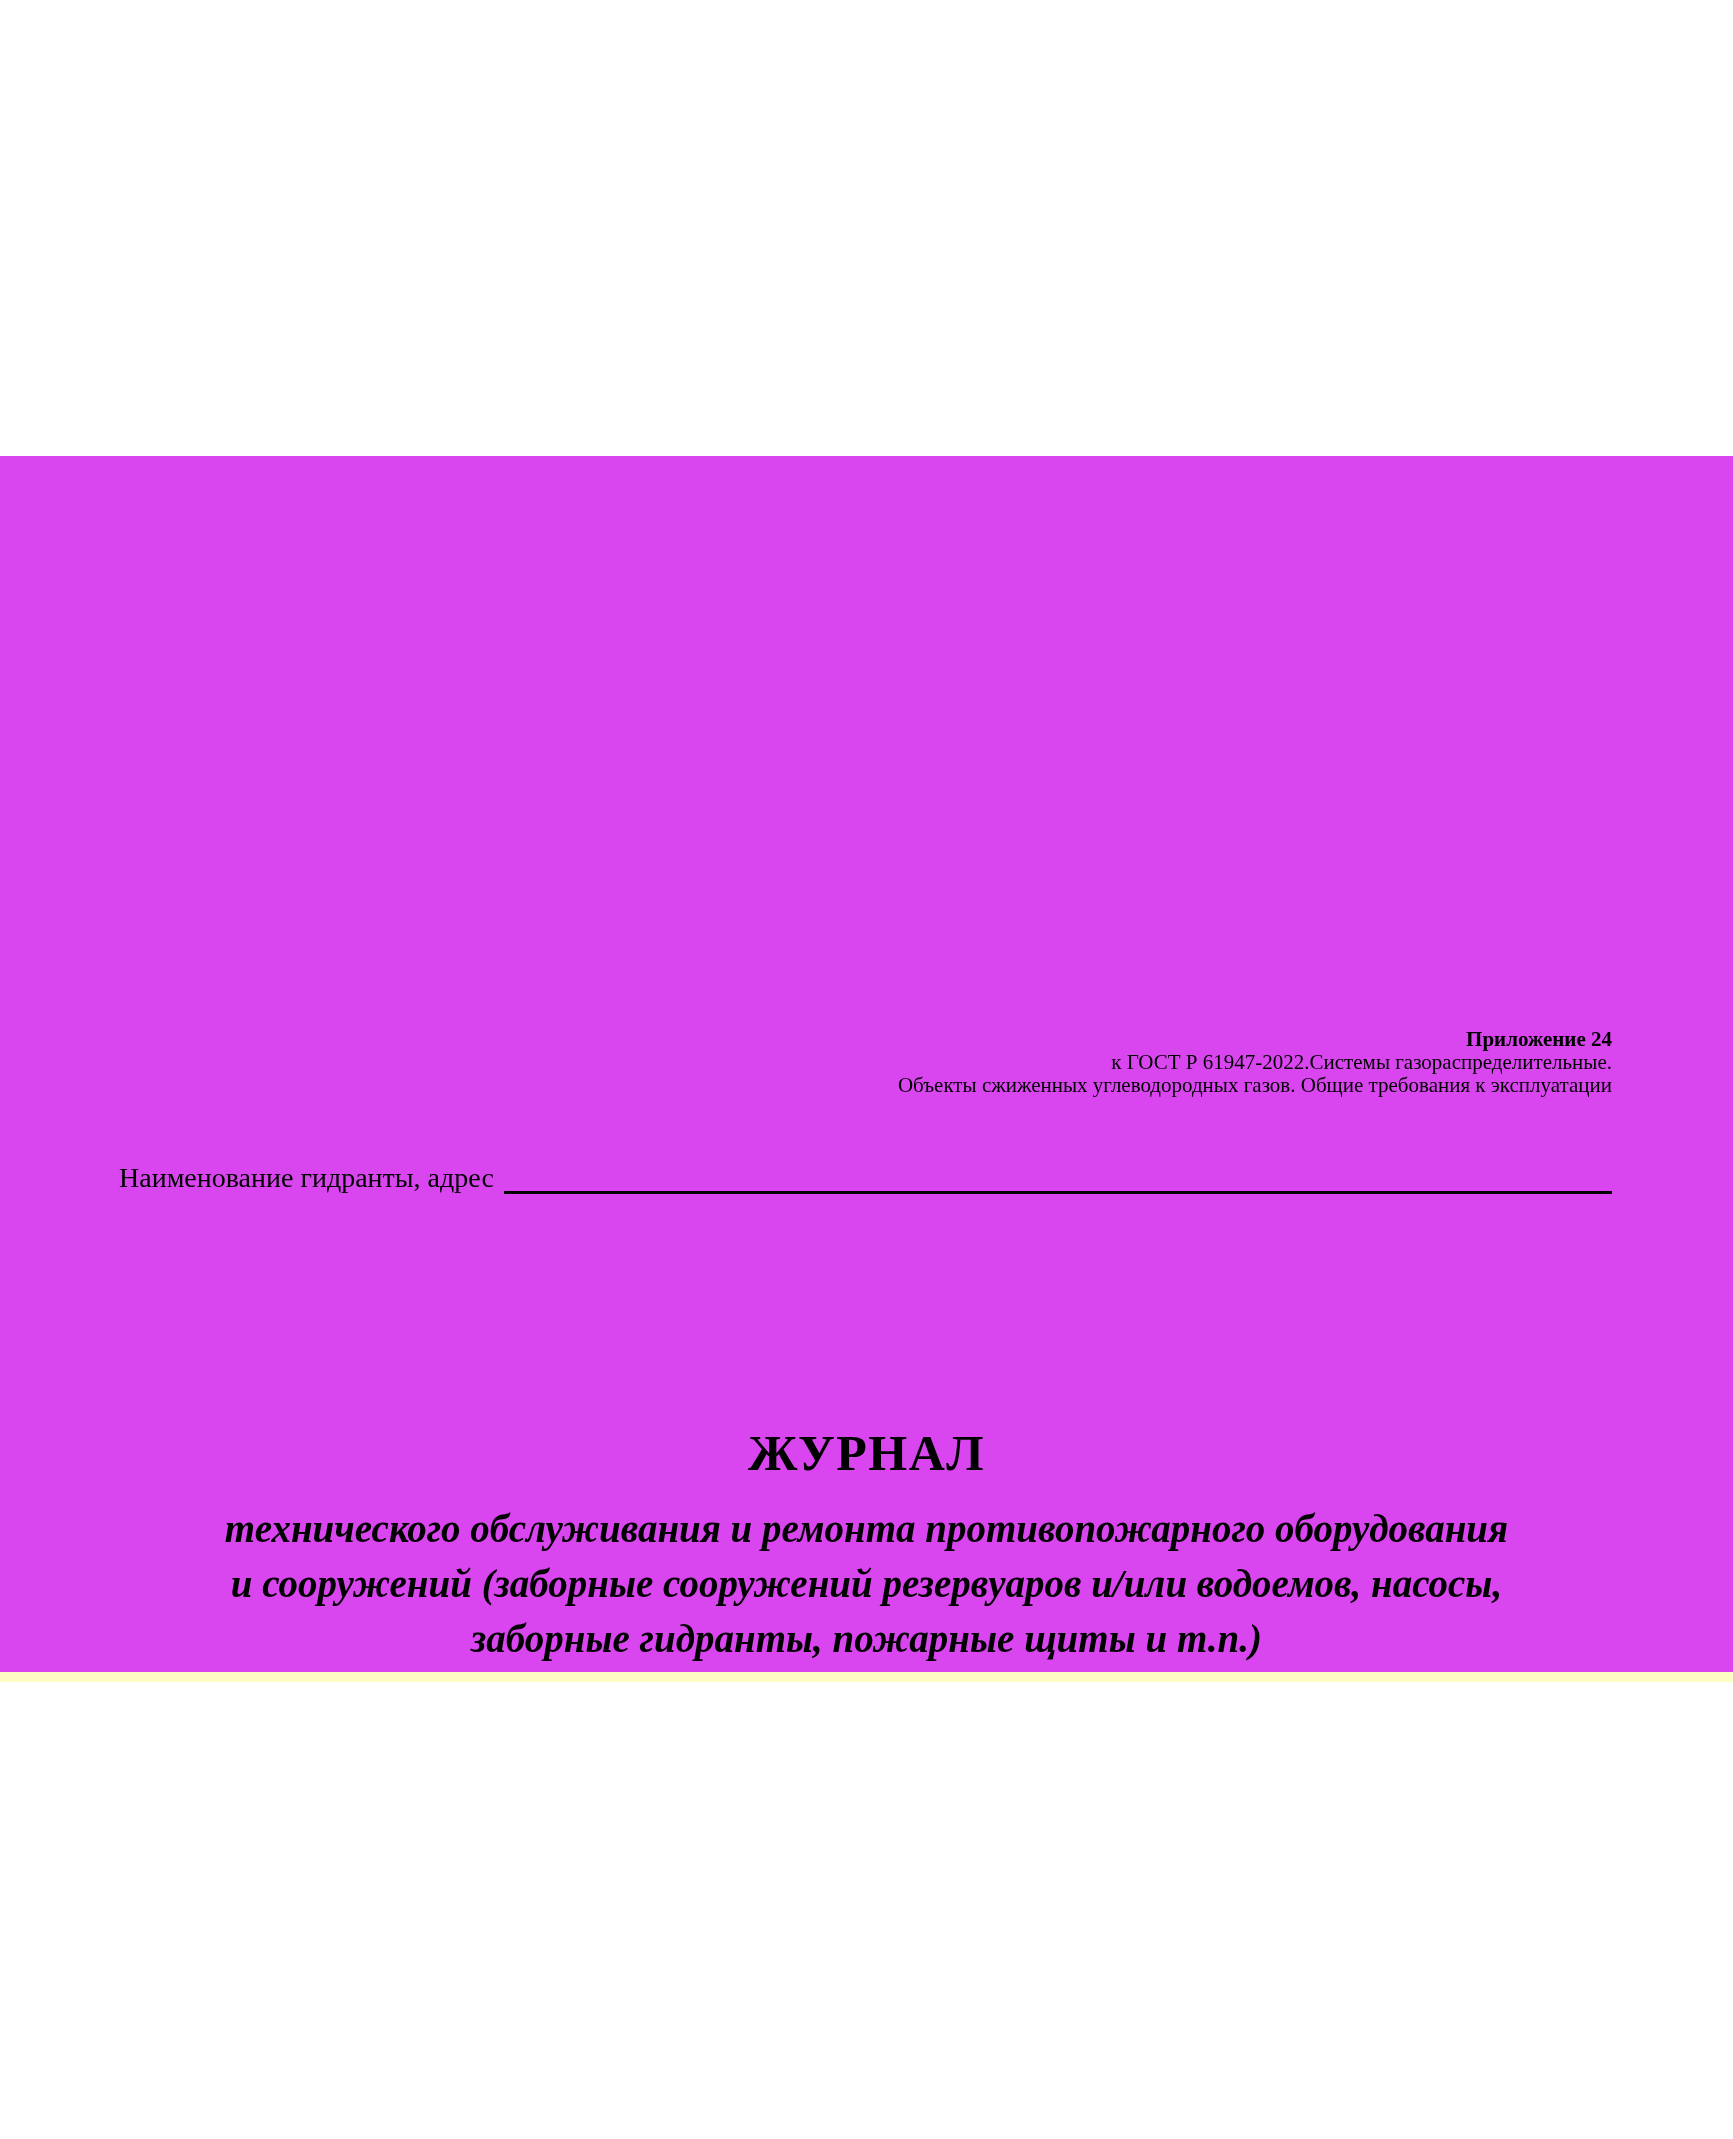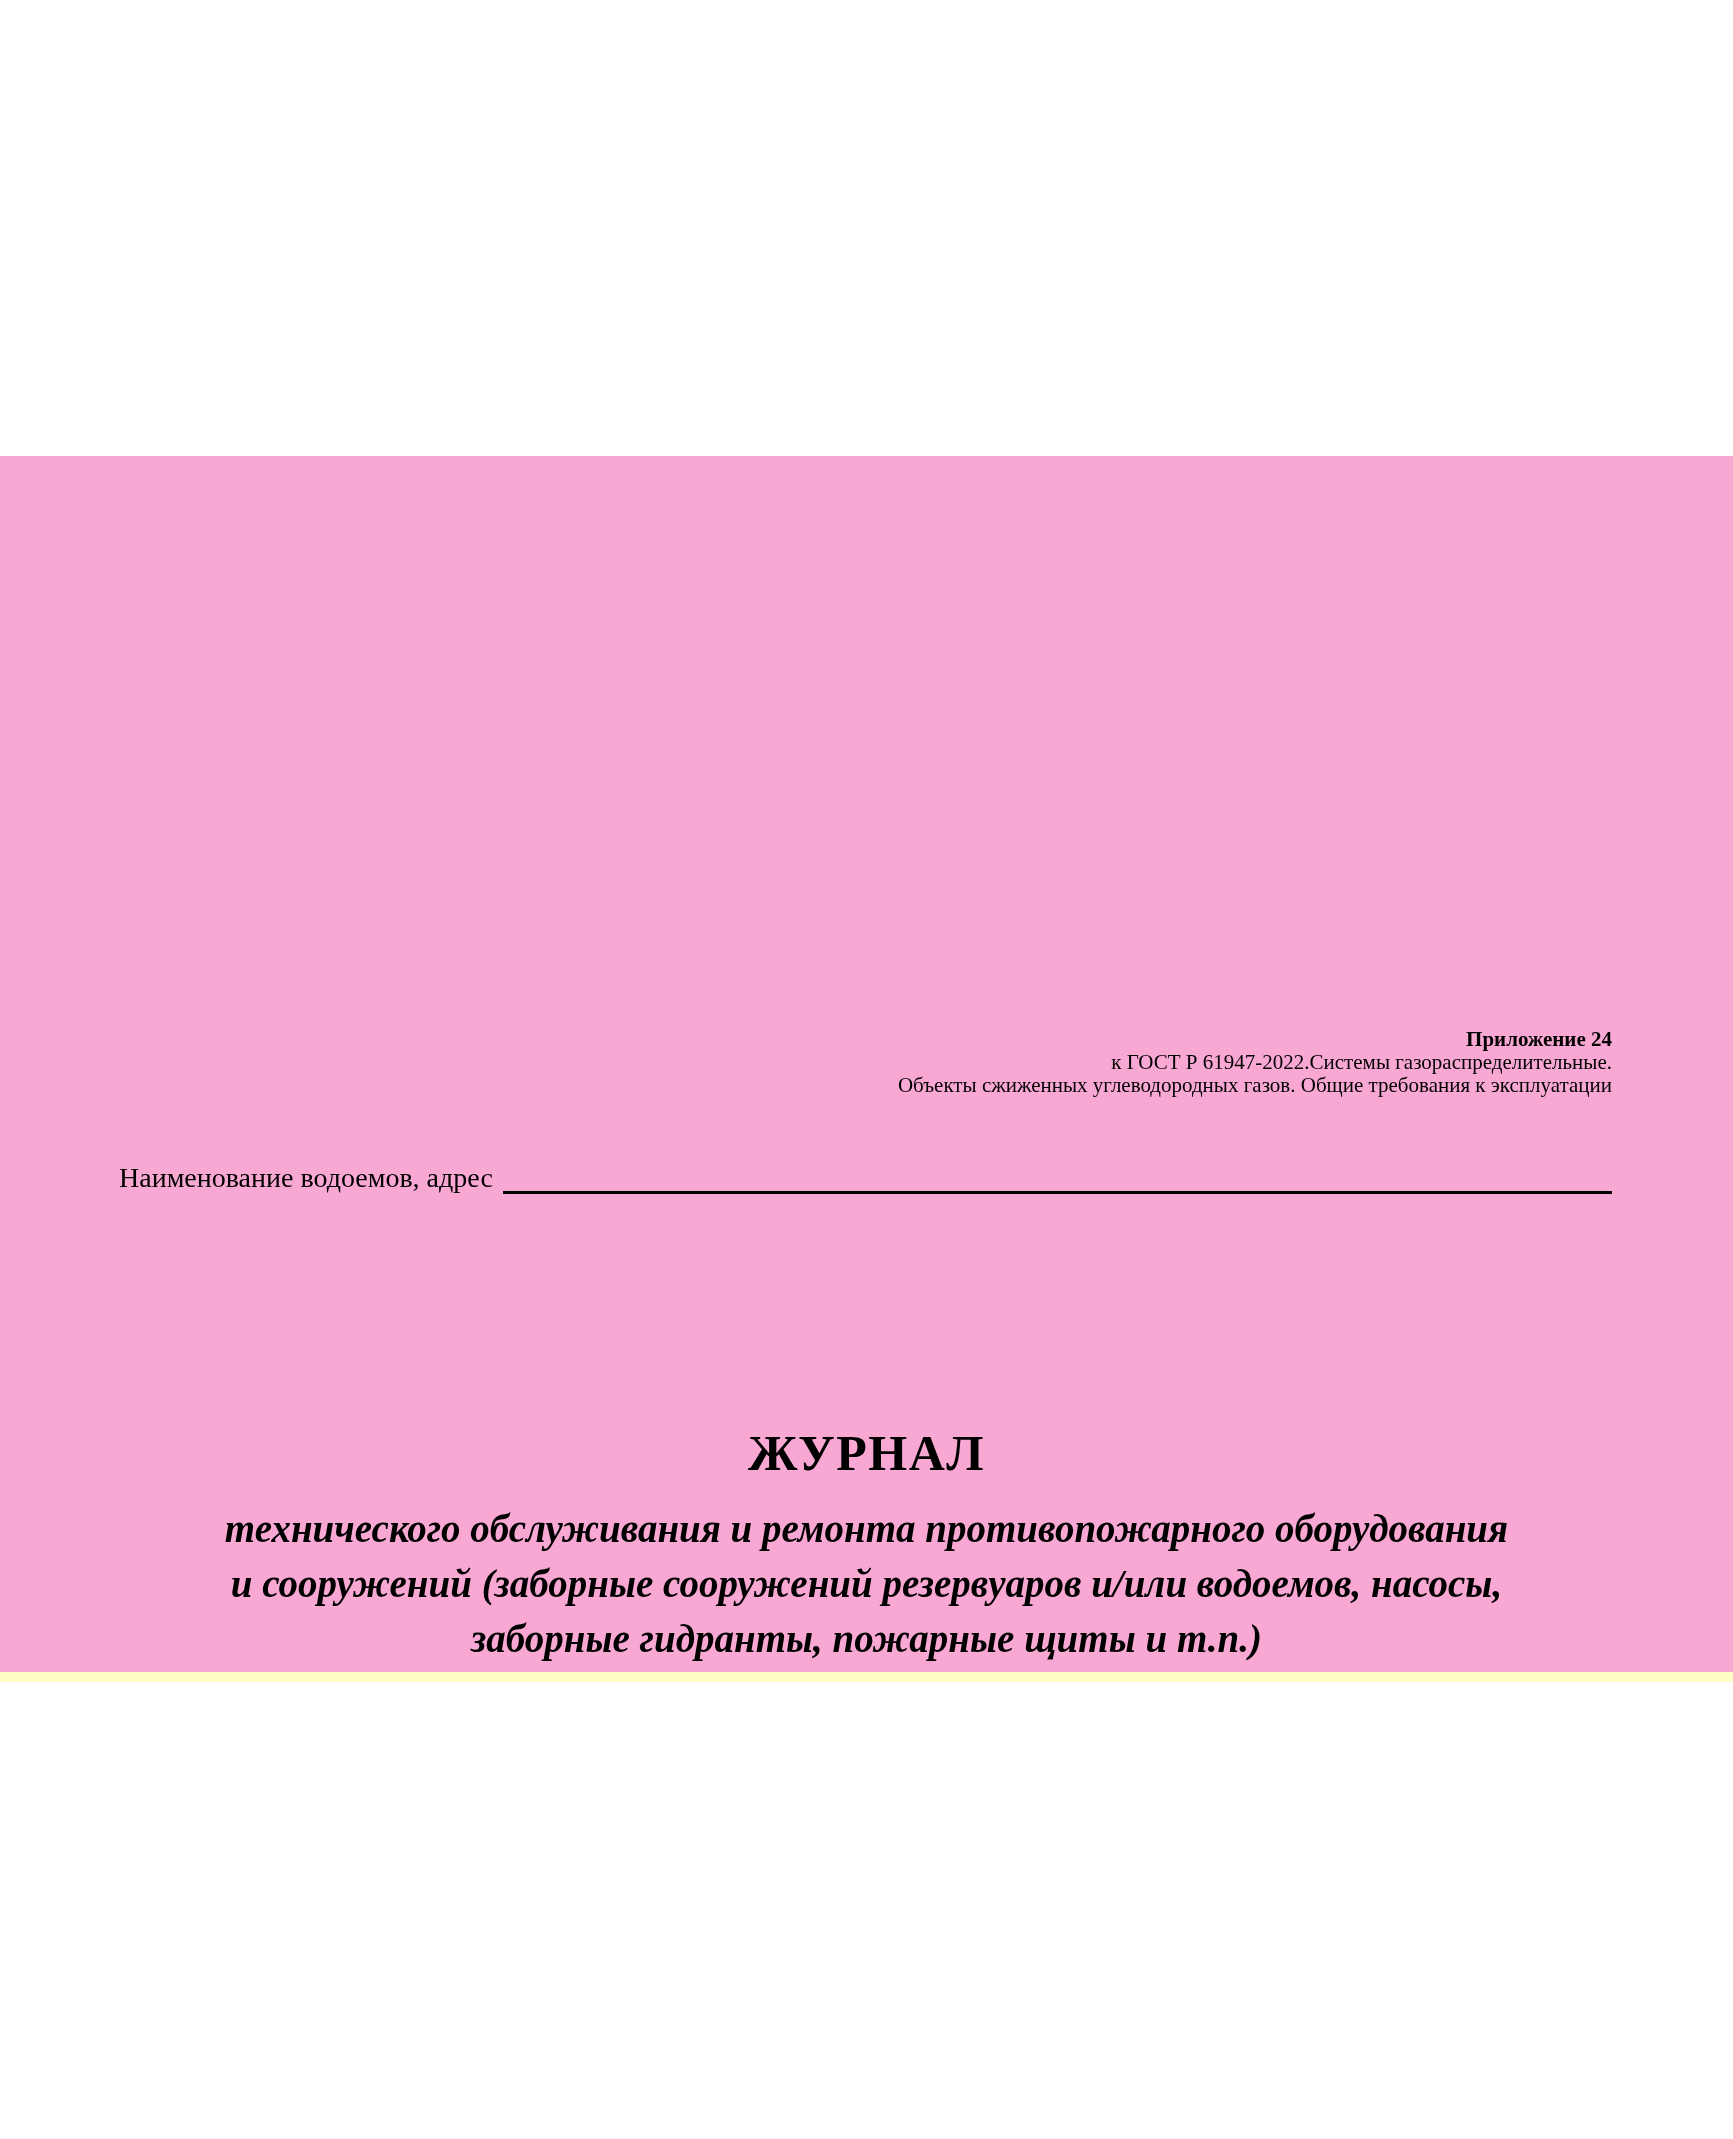--- a/index.html
+++ b/index.html
@@ -14,21 +14,21 @@
     font-family: "Liberation Serif", "DejaVu Serif", serif;
     color: #000000;
     overflow: hidden;
   }
   .sheet {
     position: absolute;
     left: 0;
     top: 456px;
     width: 1733px;
     height: 1226px;
-    background: #f9a8d4;
+    background: #d946ef;
   }
   .sheet-bottom-edge {
     position: absolute;
     left: 0;
     bottom: 0;
     width: 100%;
     height: 10.4px;
     background: #fefdc4;
   }
   .appendix-block {
@@ -95,21 +95,21 @@
 
 <div class="sheet">
 
   <div class="appendix-block">
     <div class="appendix-line-1">Приложение 24</div>
     <div class="appendix-line-2">к ГОСТ Р 61947-2022.Системы газораспределительные.</div>
     <div class="appendix-line-3">Объекты сжиженных углеводородных газов. Общие требования к эксплуатации</div>
   </div>
 
   <div class="object-row">
-    <span class="object-label">Наименование водоемов, адрес</span>
+    <span class="object-label">Наименование гидранты, адрес</span>
     <span class="object-underline"></span>
   </div>
 
   <div class="doc-title">ЖУРНАЛ</div>
 
   <div class="doc-subtitle">
     <div class="subtitle-line">технического обслуживания и ремонта противопожарного оборудования</div>
     <div class="subtitle-line">и сооружений (заборные сооружений резервуаров и/или водоемов, насосы,</div>
     <div class="subtitle-line">заборные гидранты, пожарные щиты и т.п.)</div>
   </div>

